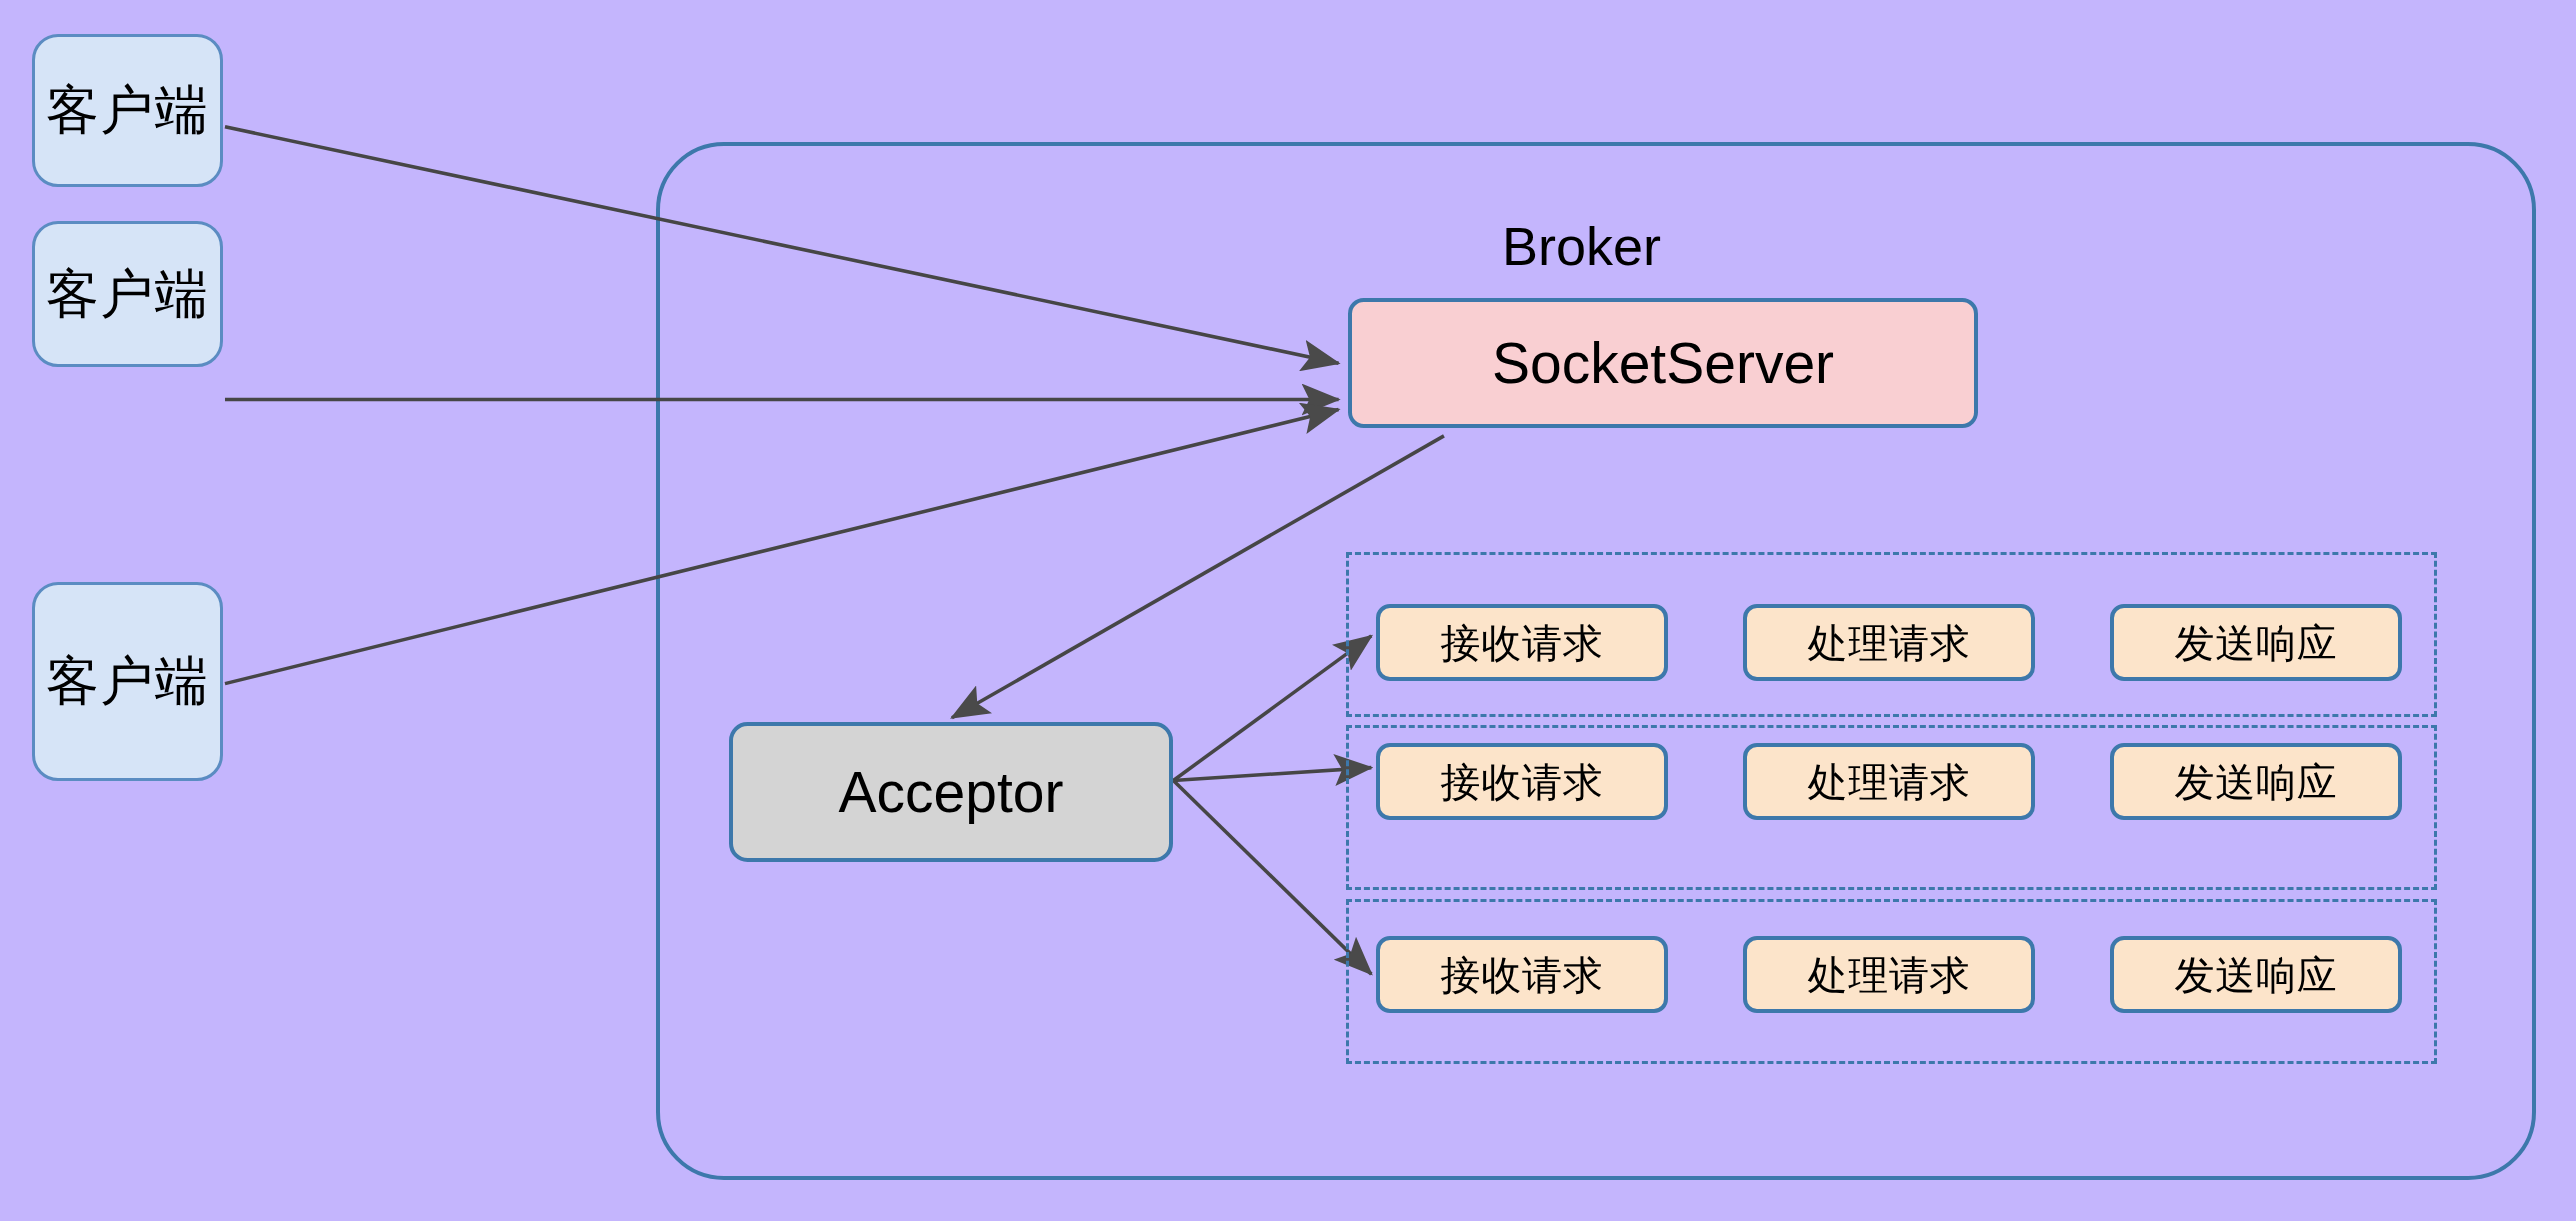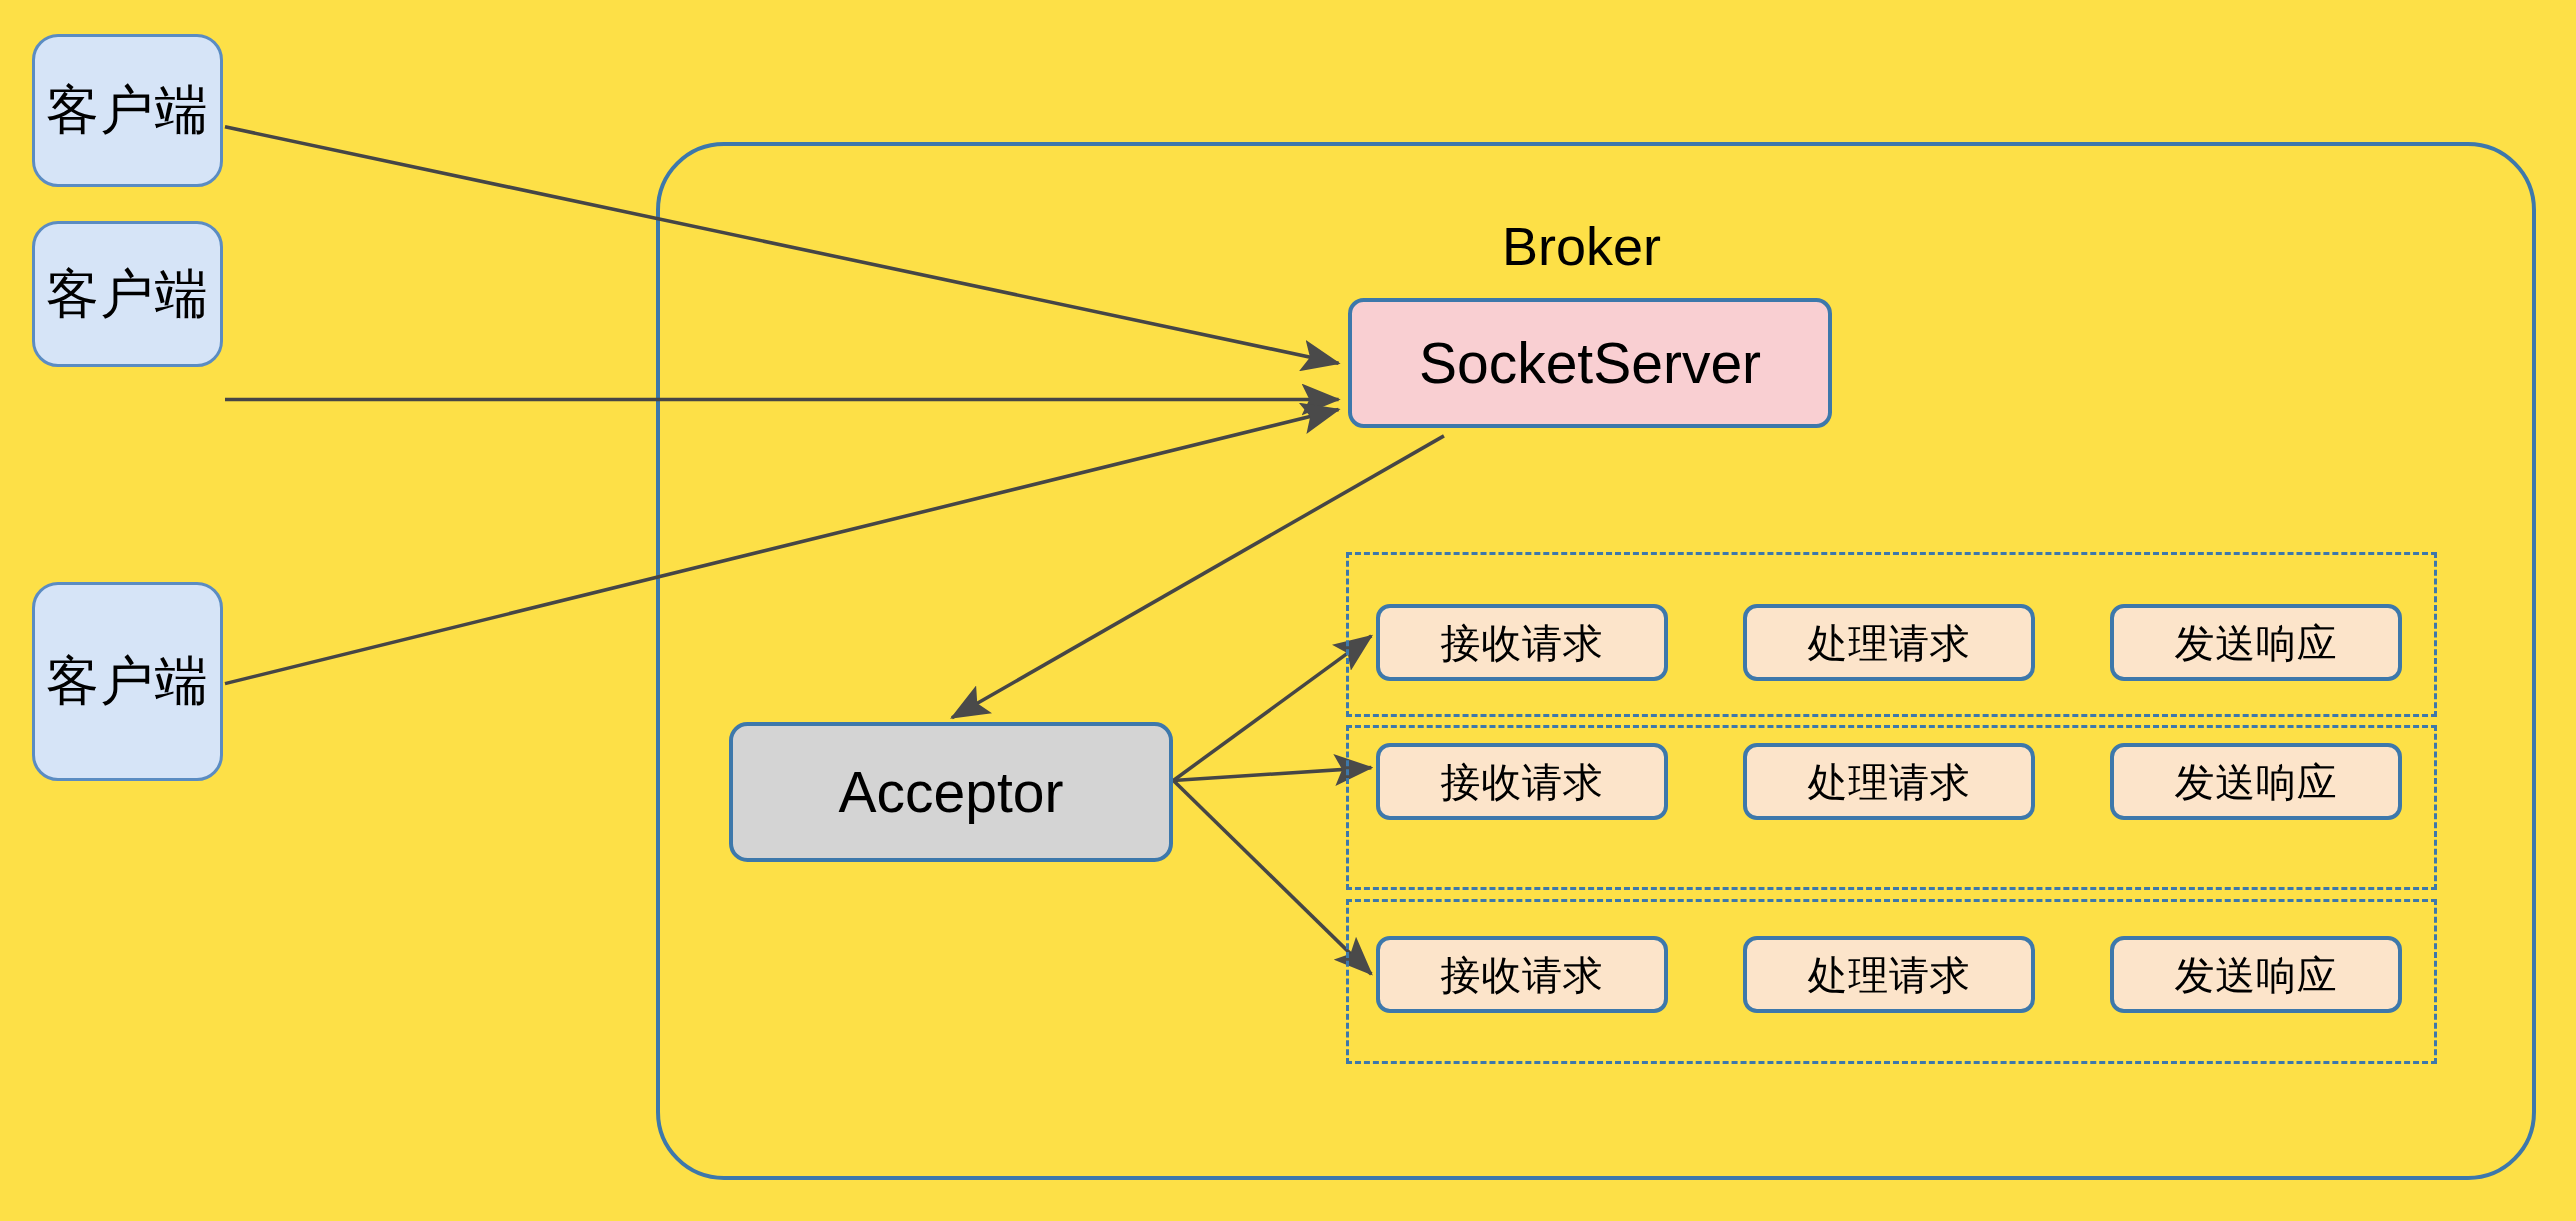--- a/index.html
+++ b/index.html
@@ -4,21 +4,21 @@
 <style>
   html, body {
     margin: 0;
     padding: 0;
     background: #ffffff;
   }
   #canvas {
     position: relative;
     width: 2576px;
     height: 1222px;
-    background: #fde047;
+    background: #c4b5fd;
     font-family: "Liberation Sans", sans-serif;
     overflow: hidden;
     text-decoration: underline;
   }
   svg.edges {
     position: absolute;
     left: 0;
     top: 0;
     width: 2576px;
     height: 1222px;
@@ -113,21 +113,21 @@
     <span>客户端</span>
   </div>
   <div class="node client-node" style="left:32px; top:582px; width:191px; height:199px;">
     <span>客户端</span>
   </div>
 
   <div class="plain-label broker-label" style="left:1502px; top:215px;">
     <span>Broker</span>
   </div>
 
-  <div class="node socketserver-node" style="left:1348px; top:298px; width:484px; height:130px;">
+  <div class="node socketserver-node" style="left:1348px; top:298px; width:630px; height:130px;">
     <span>SocketServer</span>
   </div>
 
   <div class="node acceptor-node" style="left:729px; top:722px; width:444px; height:140px;">
     <span>Acceptor</span>
   </div>
 
 
   <div class="pool-row" style="left:1346px; top:552px; width:1091px; height:165px;"></div>
   <div class="node thread-node" style="left:1376px; top:604px; width:292px; height:77px;">

